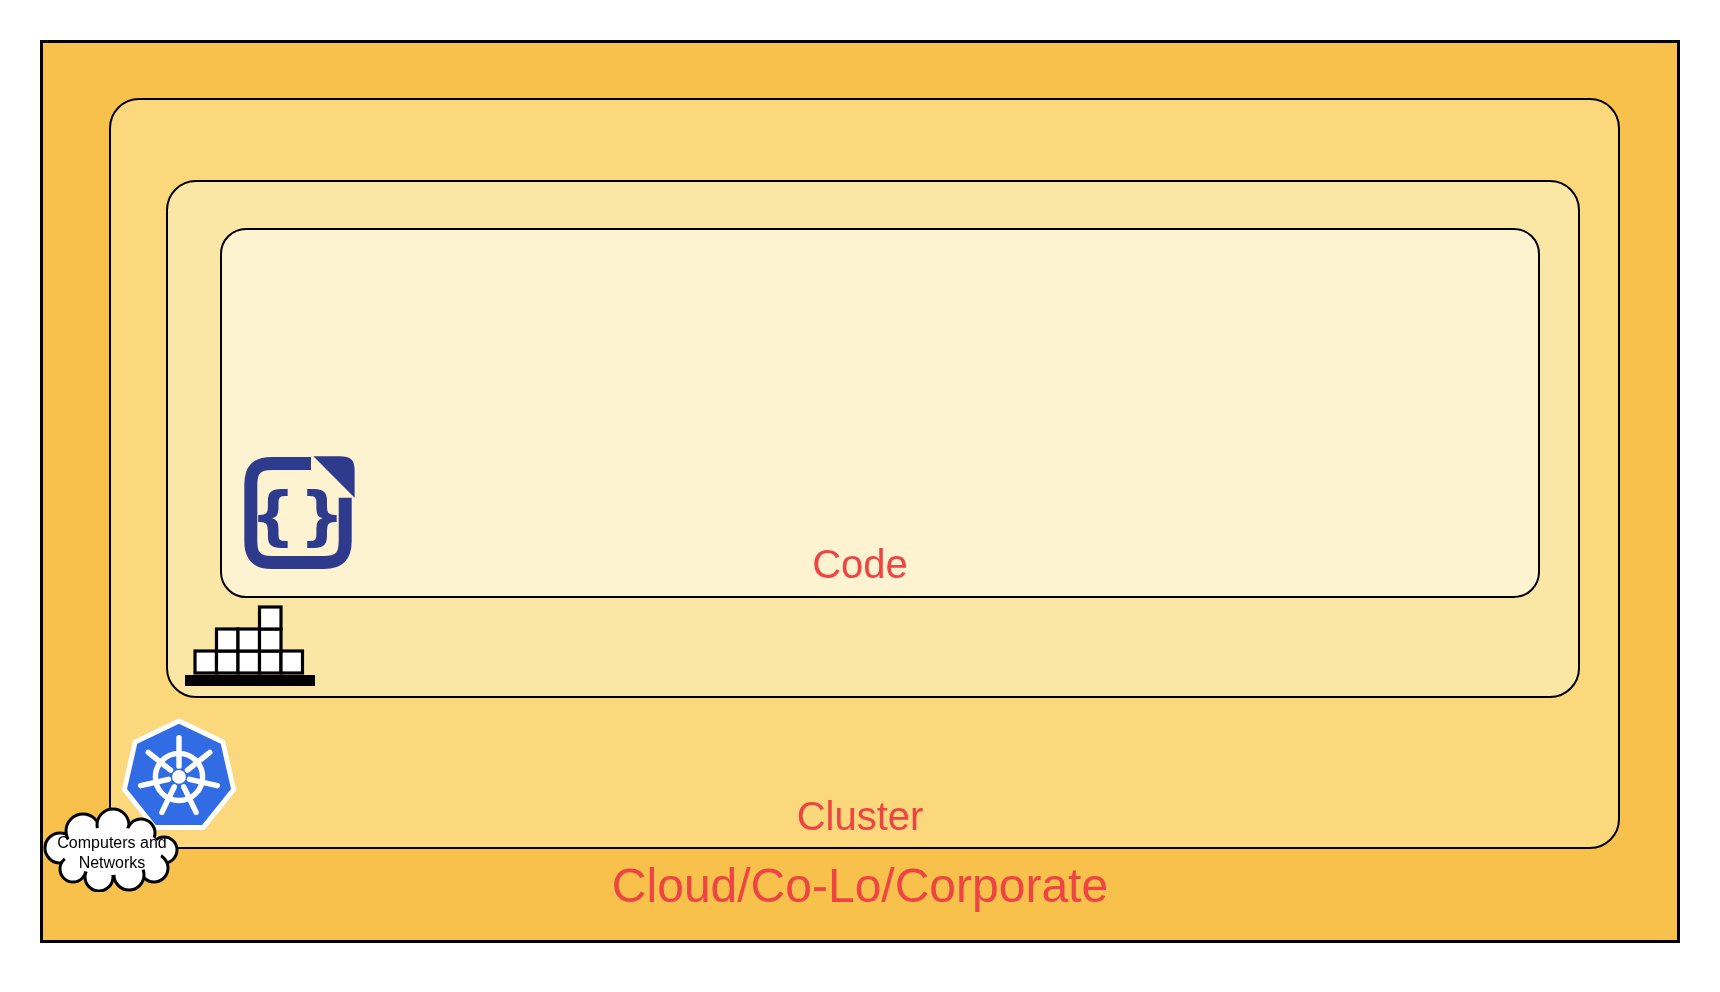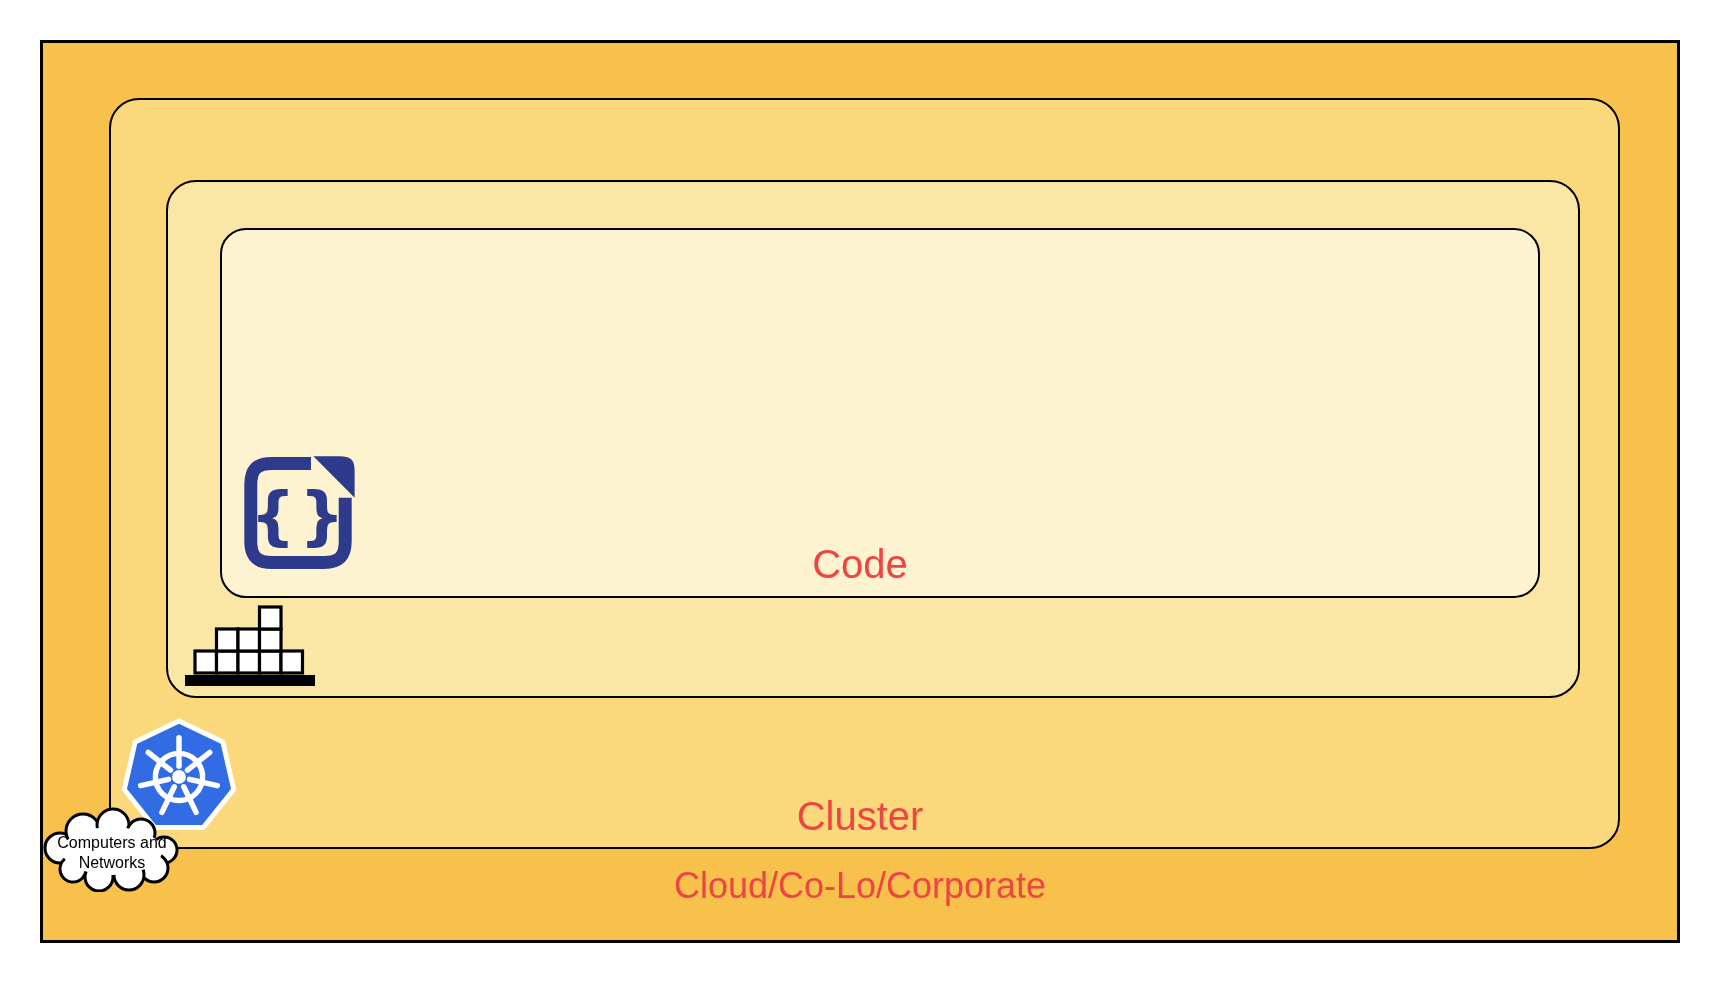--- a/index.html
+++ b/index.html
@@ -7,21 +7,21 @@
   .stage{position:absolute;inset:0;}
   .layer{position:absolute;border:2px solid #000;box-sizing:border-box;}
   .layer-datacenter{left:40px;top:40px;width:1640px;height:903px;border-width:3px;border-radius:0;background:#F8C14B;}
   .layer-cluster{left:109px;top:98px;width:1511px;height:751px;border-radius:30px;background:#FCD87C;}
   .layer-container{left:166px;top:180px;width:1414px;height:518px;border-radius:30px;background:#FBE7A5;}
   .layer-code{left:220px;top:228px;width:1320px;height:370px;border-radius:26px;background:#FDF3D1;}
   .layer-label{position:absolute;left:0;width:1720px;text-align:center;color:#ef4444;font-size:40px;line-height:48px;}
   .label-code{top:540px;}
   .label-container{top:637px;}
   .label-cluster{top:792px;}
-  .label-datacenter{top:864px;font-size:36px;line-height:43px;}
+  .label-datacenter{top:864px;font-size:48px;line-height:43px;}
   .label-datacenter span{display:block;}
   .icon{position:absolute;}
   .icon-codefile{left:239px;top:453px;width:118px;height:120px;}
   .icon-blocks{left:183px;top:604px;width:134px;height:84px;}
   .icon-k8s{left:120px;top:714px;width:118px;height:122px;}
   .icon-cloud{left:37px;top:804px;width:150px;height:88px;}
   svg{display:block;width:100%;height:100%;}
   .cloud-text{font-family:"Liberation Sans",sans-serif;fill:#000;}
 </style>
 </head>

